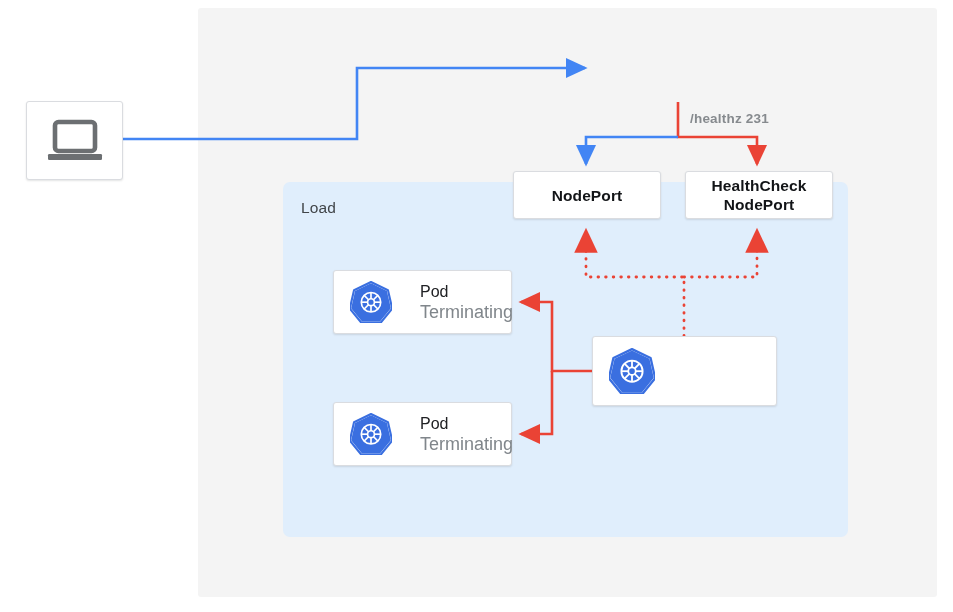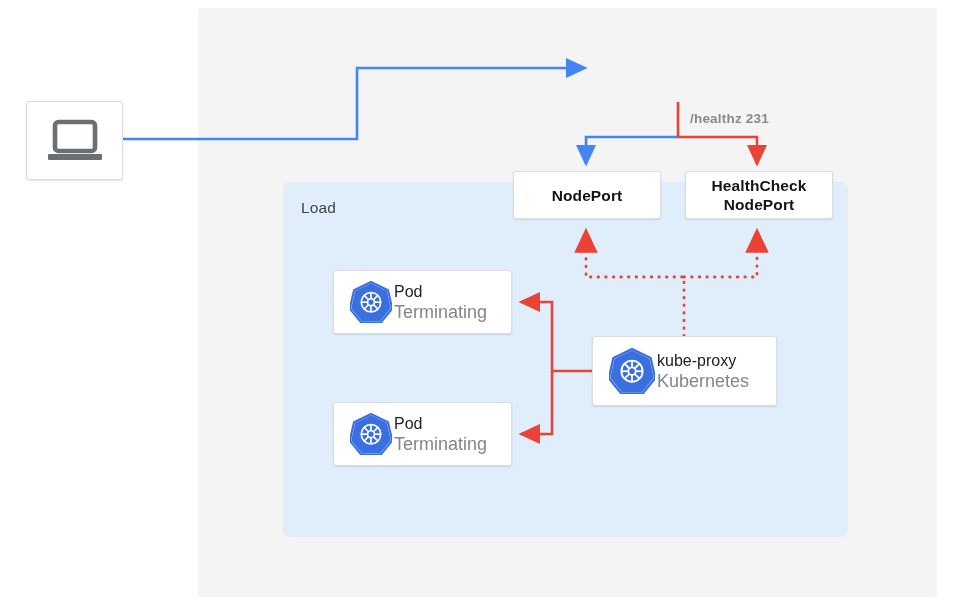--- a/index.html
+++ b/index.html
@@ -111,21 +111,21 @@
     display: flex;
     align-items: center;
     padding-left: 16px;
   }
   .card-pod1 { left: 333px; top: 270px; width: 179px; height: 64px; }
   .card-pod2 { left: 333px; top: 402px; width: 179px; height: 64px; }
   .card-kubeproxy { left: 592px; top: 336px; width: 185px; height: 70px; }
 
   .k8s-icon { width: 42px; height: 42px; flex: 0 0 42px; }
   .card-kubeproxy .k8s-icon { width: 46px; height: 46px; flex: 0 0 46px; }
-  .k8s-text { margin-left: 2px; }
+  .k8s-text { margin-left: 28px; }
   .k8s-title {
     font-size: 16px;
     color: #202124;
     line-height: 20px;
     white-space: nowrap;
   }
   .k8s-sub {
     font-size: 18px;
     color: #80868b;
     line-height: 21px;
@@ -266,19 +266,15 @@
         <path d="M24 28.1 L24 35.3"></path>
         <path d="M12.9 24.2 L20.1 24.2"></path>
         <path d="M27.9 24.2 L35.1 24.2"></path>
         <path d="M16.2 16.4 L21.2 21.4"></path>
         <path d="M26.8 27 L31.8 32"></path>
         <path d="M31.8 16.4 L26.8 21.4"></path>
         <path d="M21.2 27 L16.2 32"></path>
       </g>
       <path d="M24 1.2 L43.4 10.5 L48.2 31.5 L34.8 48 L13.2 48 L-0.2 31.5 L4.6 10.5 Z" fill="none" stroke="#3a6fe0" stroke-width="2.4" stroke-linejoin="round"></path>
     </svg>
-    <div class="k8s-text">
-      <div class="k8s-title">kube-proxy</div>
-      <div class="k8s-sub">Kubernetes</div>
-    </div>
   </div>
 
 </div>
 
 </body></html>

